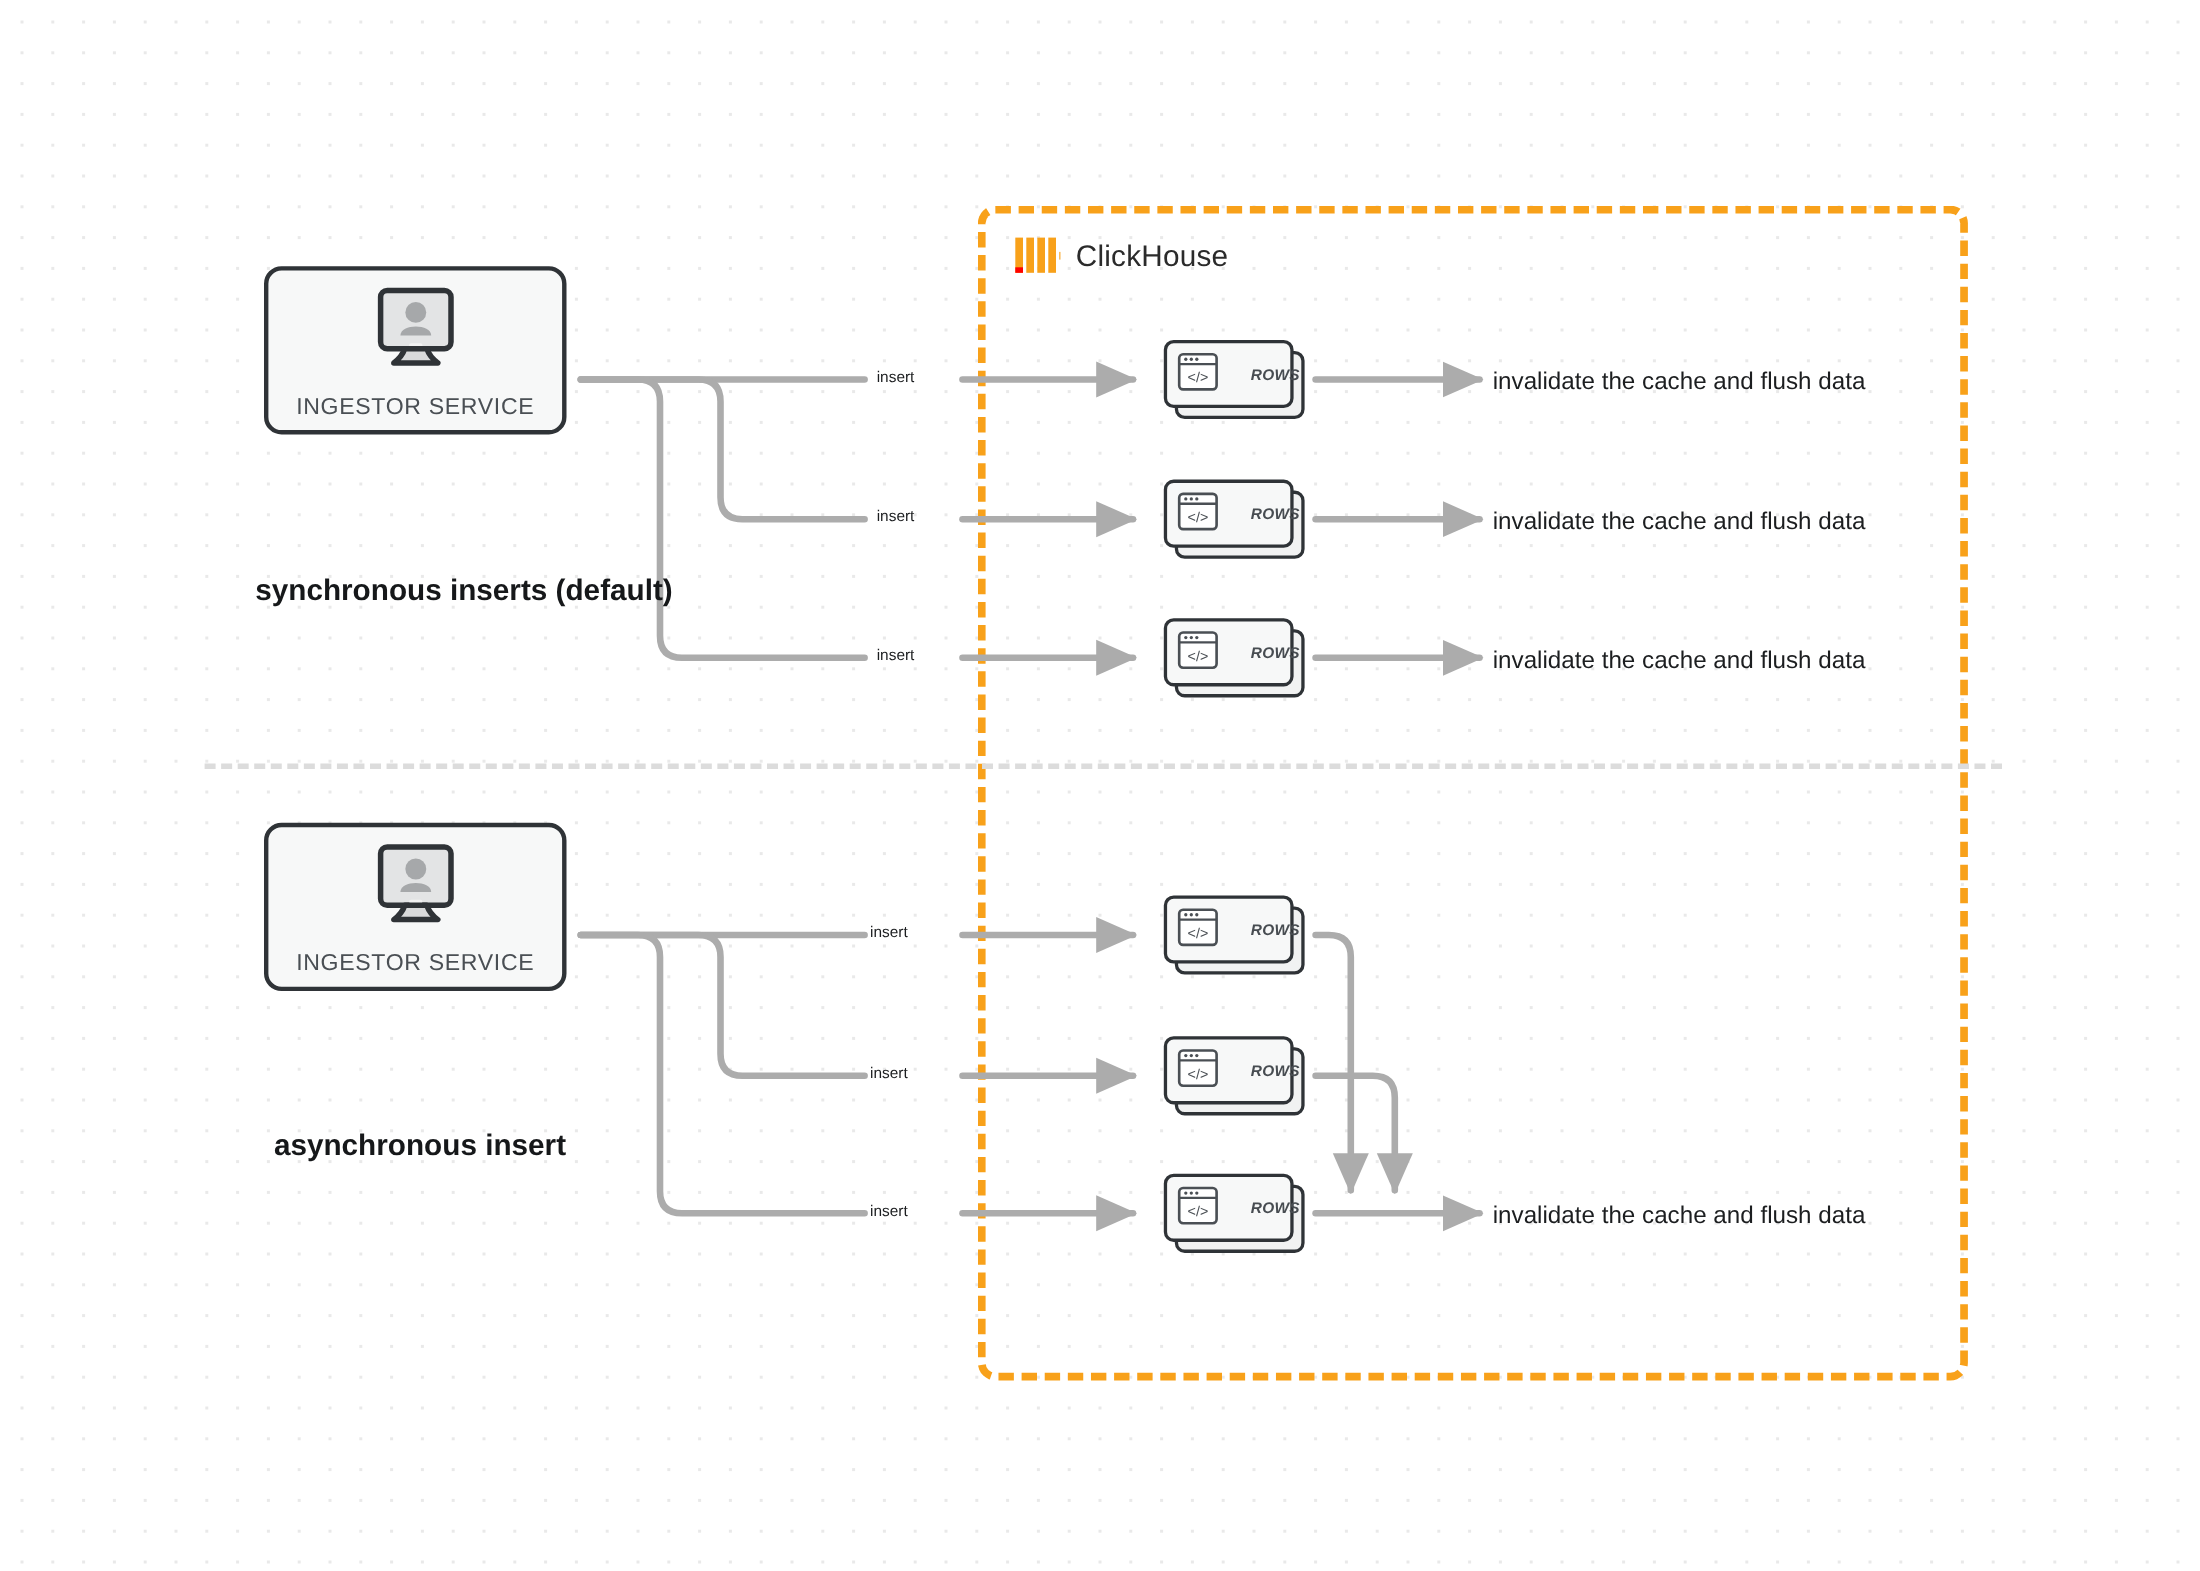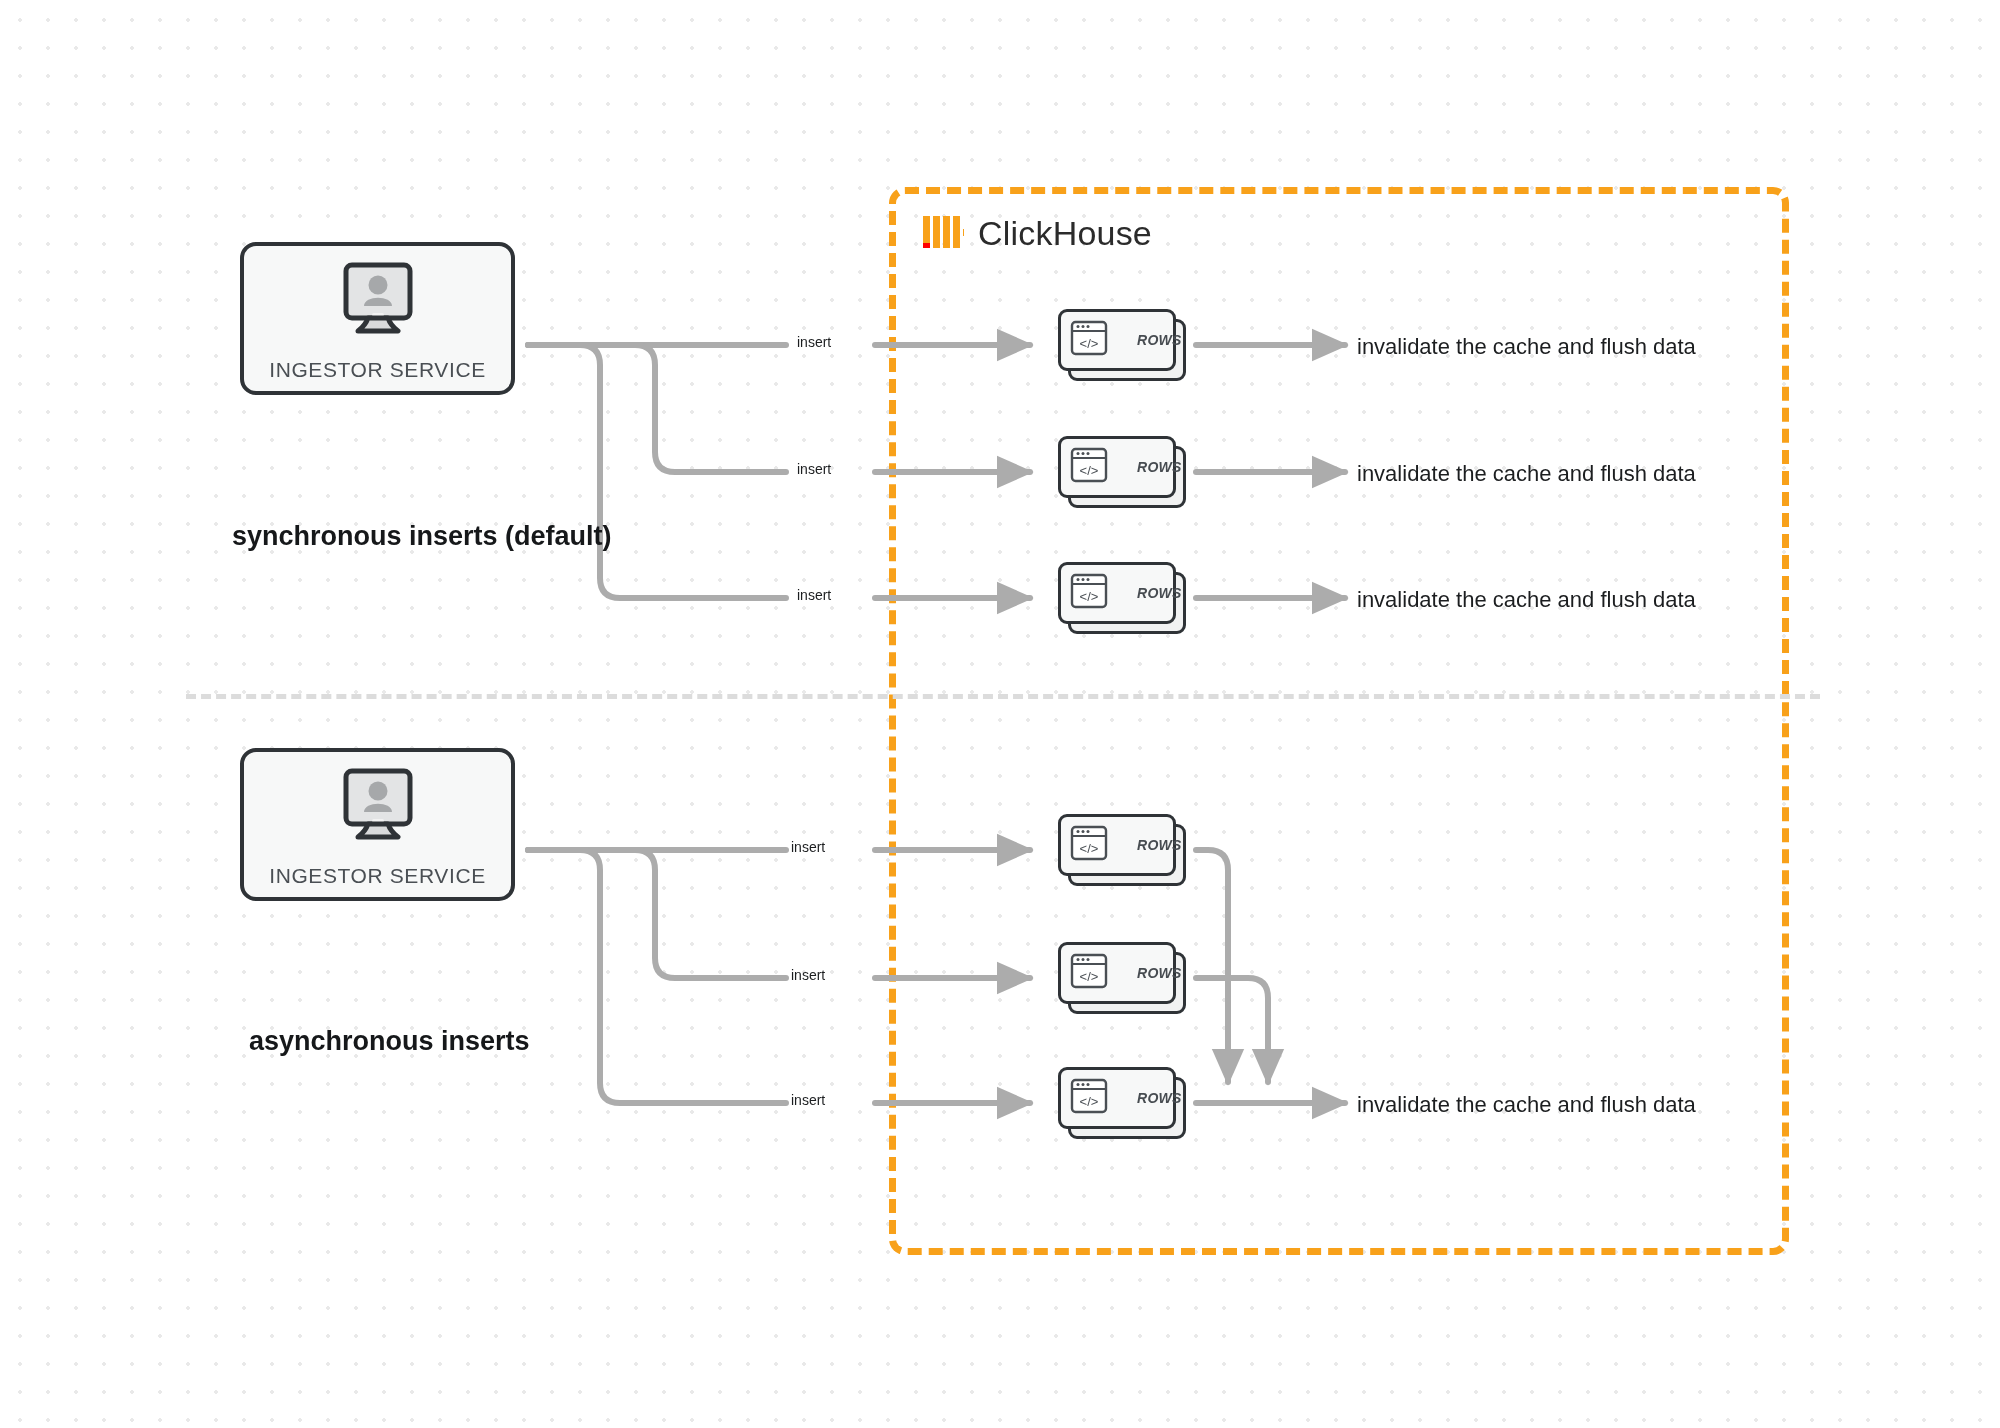--- a/index.html
+++ b/index.html
@@ -44,21 +44,21 @@
     display: flex;
     align-items: center;
     gap: 14px;
   }
   .ch-logo {
     position: relative;
     width: 42px;
     height: 42px;
   }
   .ch-title {
-    font-size: 34px;
+    font-size: 27px;
     color: #2b2b2b;
     letter-spacing: .2px;
     white-space: nowrap;
   }
   
   .ingestor {
     position: absolute;
     width: 275px;
     height: 153px;
     background: #f7f8f8;
@@ -290,21 +290,21 @@
       <svg width="88" height="78" viewBox="0 0 88 78" xmlns="http://www.w3.org/2000/svg">
         <rect x="12" y="3" width="64" height="53" rx="6" fill="#e3e4e5" stroke="#2f3337" stroke-width="5"></rect>
         <circle cx="44" cy="23" r="9.5" fill="#a6a8aa"></circle>
         <path d="M 30 44 C 30 33 58 33 58 44 Z" fill="#a6a8aa"></path>
         <rect x="38" y="51" width="12" height="3.5" rx="1.7" fill="#f2f2f2"></rect>
         <path d="M 34 56 L 54 56 C 56 62 60 66 64 69 L 24 69 C 28 66 32 62 34 56 Z" fill="#d9dadb" stroke="#2f3337" stroke-width="5" stroke-linejoin="round"></path>
       </svg>
     </span>
     <span class="label">INGESTOR SERVICE</span>
   </div>
-  <div class="section-caption" style="left:249px; top:1026px;">asynchronous inserts</div>
+  <div class="section-caption" style="left:249px; top:1026px;">asynchronous insert</div>
 
   <div class="insert-label" style="left:791px; top:839px;">insert</div>
   <div class="insert-label" style="left:791px; top:967px;">insert</div>
   <div class="insert-label" style="left:791px; top:1092px;">insert</div>
 
   <div class="rows-node" style="left:1058px; top:814px;">
     <div class="back"></div>
     <div class="front">
       <span>
         <svg width="38" height="36" viewBox="0 0 38 36" xmlns="http://www.w3.org/2000/svg">

